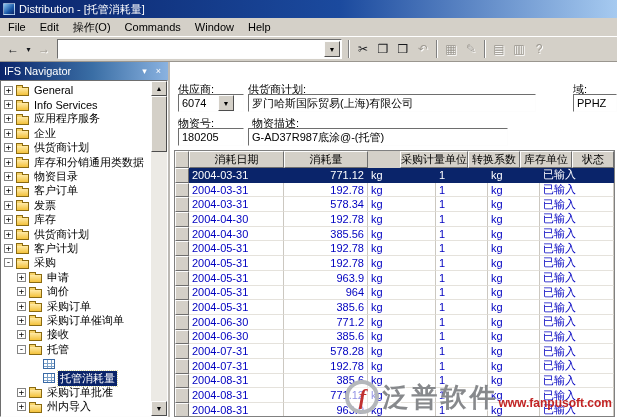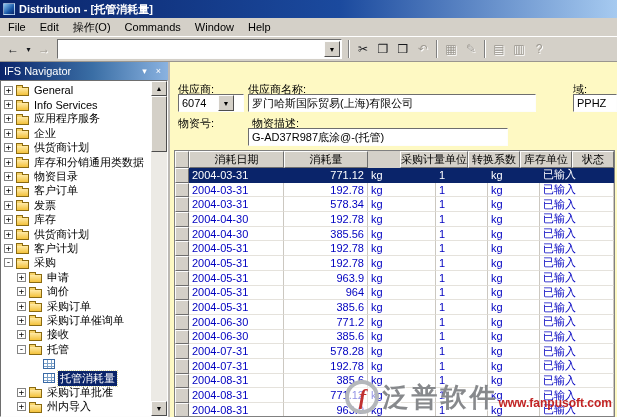--- a/index.html
+++ b/index.html
@@ -8,21 +8,21 @@
 
   .window { width:617px; height:417px; position:relative; overflow:hidden;
             background:#d4d0c8; font-size:11px; color:#000; }
 
   
   .titlebar { height:18px; background:linear-gradient(90deg,#0a246a 0%,#1b4a9e 55%,#a6caf0 100%);
               display:flex; align-items:center; padding:0 3px; gap:4px; }
   .app-icon { width:12px; height:12px; flex:none;
               background:linear-gradient(135deg,#8cc6f0,#1857a8 60%,#0a246a);
               border:1px solid rgba(255,255,255,.5); }
-  .title-text { color:#fff; font-weight:bold; font-size:11px; white-space:nowrap; }
+  .title-text { color:#fff; font-weight:normal; font-size:11px; white-space:nowrap; }
 
   
   .menubar { height:18px; display:flex; align-items:center; background:#d4d0c8; padding-left:1px; }
   .menu-item { padding:2px 7px; white-space:nowrap; }
 
   
   .toolbar { height:26px; display:flex; align-items:center; padding:0 3px; background:#d4d0c8;
              border-top:1px solid #ffffff; border-bottom:1px solid #9a968f; }
   .tb-btn { min-width:20px; height:20px; display:flex; align-items:center; justify-content:center;
             font-size:12px; color:#16181c; flex:none; }
@@ -70,21 +70,21 @@
   
   .scrollbar { width:16px; flex:none; background:#eceae5; display:flex; flex-direction:column; }
   .sb-btn { width:16px; height:15px; flex:none; background:#d4d0c8; color:#000;
             border:1px solid; border-color:#fdfdfd #4d4d4d #4d4d4d #fdfdfd;
             font-size:7px; display:flex; align-items:center; justify-content:center; }
   .sb-track { flex:1; position:relative; }
   .sb-thumb { position:absolute; top:0; left:0; width:16px; height:56px; background:#d4d0c8;
               border:1px solid; border-color:#fdfdfd #4d4d4d #4d4d4d #fdfdfd; }
 
   
-  .content { flex:1; position:relative; background:#fef9c3; overflow:hidden; }
+  .content { flex:1; position:relative; background:#ffffff; overflow:hidden; }
   .lbl { position:absolute; font-size:11px; white-space:nowrap; }
   .field { position:absolute; height:18px; background:#fff; font-size:11px;
            border:1px solid; border-color:#6e6e6e #fdfdfd #fdfdfd #6e6e6e;
            display:flex; align-items:center; padding:0 3px; overflow:hidden; white-space:nowrap; }
   .combo-field { padding-right:8px; }
   .combo-field .combo-btn { margin-left:auto; }
 
   
   .table { position:absolute; left:4px; top:88px; right:2px; bottom:0; background:#fff;
            border:1px solid #808080; display:flex; flex-direction:column; overflow:hidden; }
@@ -290,37 +290,40 @@
             <div class="sb-thumb"></div>
           </div>
           <div class="sb-btn">▼</div>
         </div>
       </div>
     </div>
 
     <div class="content">
 
       <span class="lbl" style="left:8px;top:20px">供应商:</span>
-      <span class="lbl" style="left:78px;top:20px">供应商名称:</span>
+      <span class="lbl" style="left:78px;top:20px">供货商计划:</span>
       <span class="lbl" style="left:403px;top:20px">域:</span>
 
       <div class="field combo-field" style="left:8px;top:32px;width:66px">
         <span>6074</span>
         <span class="combo-btn">▼</span>
       </div>
       <div class="field" style="left:78px;top:32px;width:288px">
         <span>罗门哈斯国际贸易(上海)有限公司</span>
       </div>
       <div class="field" style="left:403px;top:32px;width:44px">
         <span>PPHZ</span>
       </div>
 
       <span class="lbl" style="left:8px;top:54px">物资号:</span>
       <span class="lbl" style="left:82px;top:54px">物资描述:</span>
 
+      <div class="field" style="left:8px;top:66px;width:66px">
+        <span>180205</span>
+      </div>
       <div class="field" style="left:78px;top:66px;width:260px">
         <span>G-AD37R987底涂@-(托管)</span>
       </div>
 
       <div class="table">
         <div class="thead">
           <div class="corner"></div>
         <div class="th" style="width: 95px;">消耗日期</div>
             <div class="th" style="width: 84px;">消耗量</div>
             <div class="th" style="width: 68px; margin-left: 32px;">采购计量单位</div>

